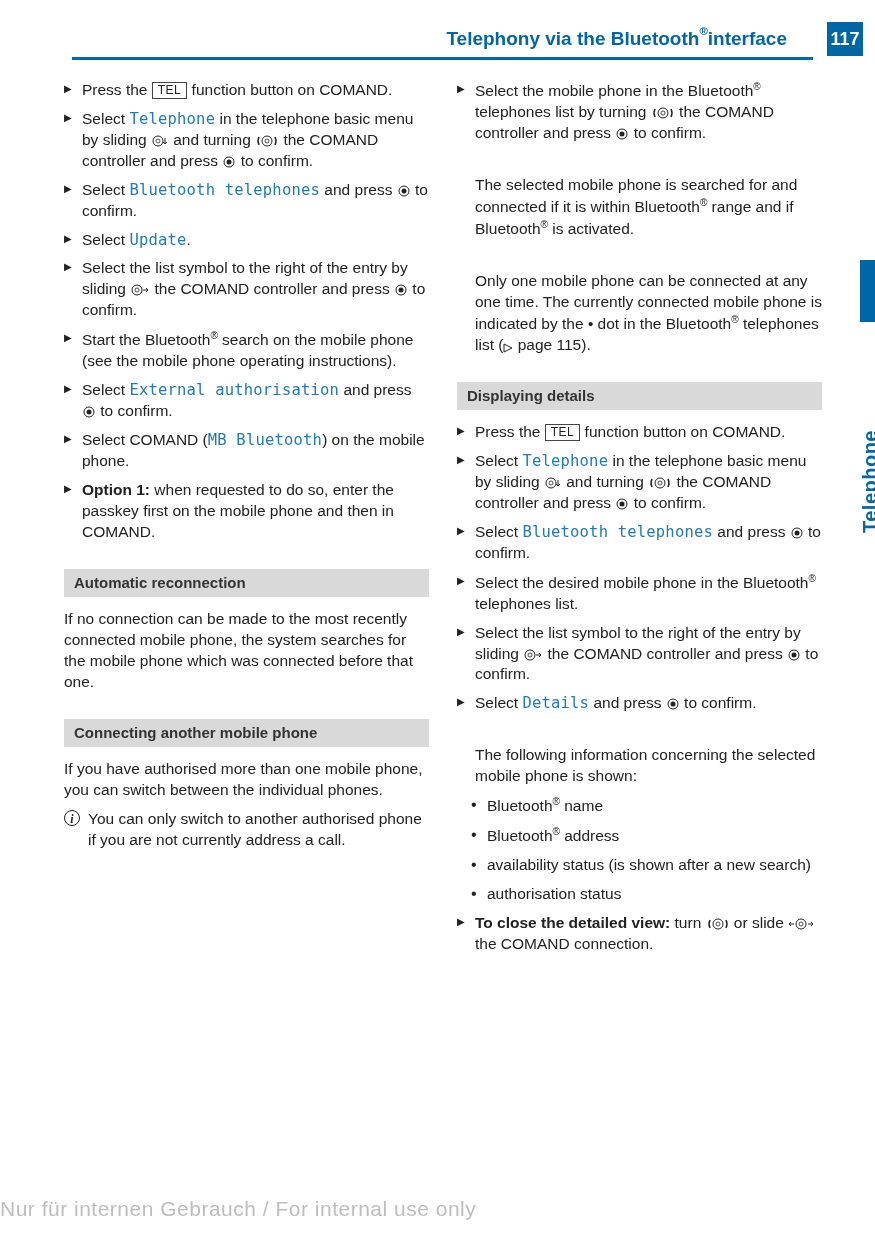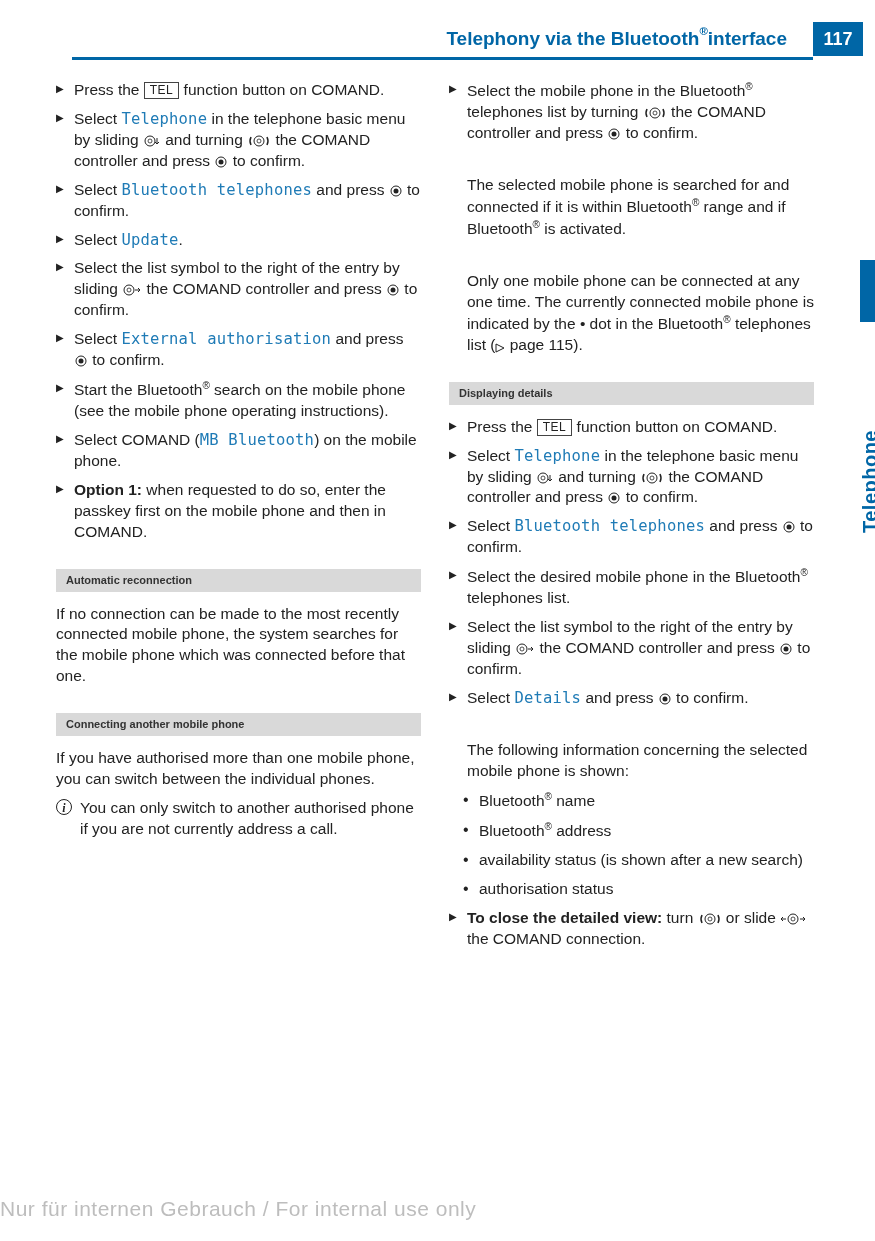--- a/index.html
+++ b/index.html
@@ -43,21 +43,21 @@
     left: 72px;
     right: 62px;
     top: 35px;
     height: 3px;
     background: #0066a6;
   }
   .pageno-box {
     position: absolute;
     right: 12px;
     top: 0;
-    width: 50px;
+    width: 36px;
     height: 34px;
     background: #0066a6;
     color: #fff;
     font-weight: bold;
     font-size: 18px;
     display: flex;
     align-items: center;
     justify-content: center;
     margin-left: 36px;
   }
@@ -76,21 +76,21 @@
     color: #0066a6;
     font-weight: bold;
     font-size: 20px;
     transform: rotate(-90deg);
     transform-origin: right top;
     letter-spacing: 0.5px;
   }
   .cols {
     position: absolute;
     top: 80px;
-    left: 56px;
+    left: 64px;
     width: 758px;
     display: flex;
     gap: 28px;
   }
   .col {
     width: 365px;
   }
   .step, .para, .subbullet, .infonote {
     margin: 0 0 8px 0;
   }
@@ -130,21 +130,21 @@
     box-sizing: border-box;
   }
   .para { padding-left: 0; }
   .para.indent { padding-left: 18px; margin-top: 31px; }
   .section-heading {
     background: #d9d9d9;
     font-weight: bold;
     color: #333;
     padding: 4px 10px;
     margin: 26px 0 12px 0;
-    font-size: 11px;
+    font-size: 15px;
   }
   .menulabel {
     color: #1f7bb6;
     font-family: "Lucida Console", Monaco, monospace;
     letter-spacing: 0.2px;
   }
   .keycap {
     display: inline-block;
     border: 1px solid #444;
     padding: 0 5px;
@@ -230,28 +230,28 @@
               <circle cx="7" cy="7" r="5" fill="none" stroke="#222" stroke-width="1"></circle>
               <circle cx="7" cy="7" r="2" fill="none" stroke="#222" stroke-width="0.8"></circle>
               <path d="M13 7 L18 7 M16 5 L18 7 L16 9" stroke="#222" stroke-width="1" fill="none"></path>
             </svg></span><span> the COMAND controller and press </span><span class="glyph"><svg width="14" height="14">
               <circle cx="7" cy="7" r="5" fill="none" stroke="#222" stroke-width="1"></circle>
               <circle cx="7" cy="7" r="2.5" fill="#222"></circle>
             </svg></span><span> to confirm.</span>
       </div>
 
       <div class="step">
+        <span>Start the Bluetooth</span><sup class="reg">®</sup><span> search on the mobile phone (see the mobile phone operating instructions).</span>
+      </div>
+
+      <div class="step">
         <span>Select </span><span class="menulabel">External authorisation</span><span> and press </span><span class="glyph"><svg width="14" height="14">
               <circle cx="7" cy="7" r="5" fill="none" stroke="#222" stroke-width="1"></circle>
               <circle cx="7" cy="7" r="2.5" fill="#222"></circle>
             </svg></span><span> to confirm.</span>
-      </div>
-
-      <div class="step">
-        <span>Start the Bluetooth</span><sup class="reg">®</sup><span> search on the mobile phone (see the mobile phone operating instructions).</span>
       </div>
 
       <div class="step">
         <span>Select COMAND (</span><span class="menulabel">MB Bluetooth</span><span>) on the mobile phone.</span>
       </div>
 
       <div class="step">
         <b>Option 1:</b><span> when requested to do so, enter the passkey first on the mobile phone and then in COMAND.</span>
       </div>
 

